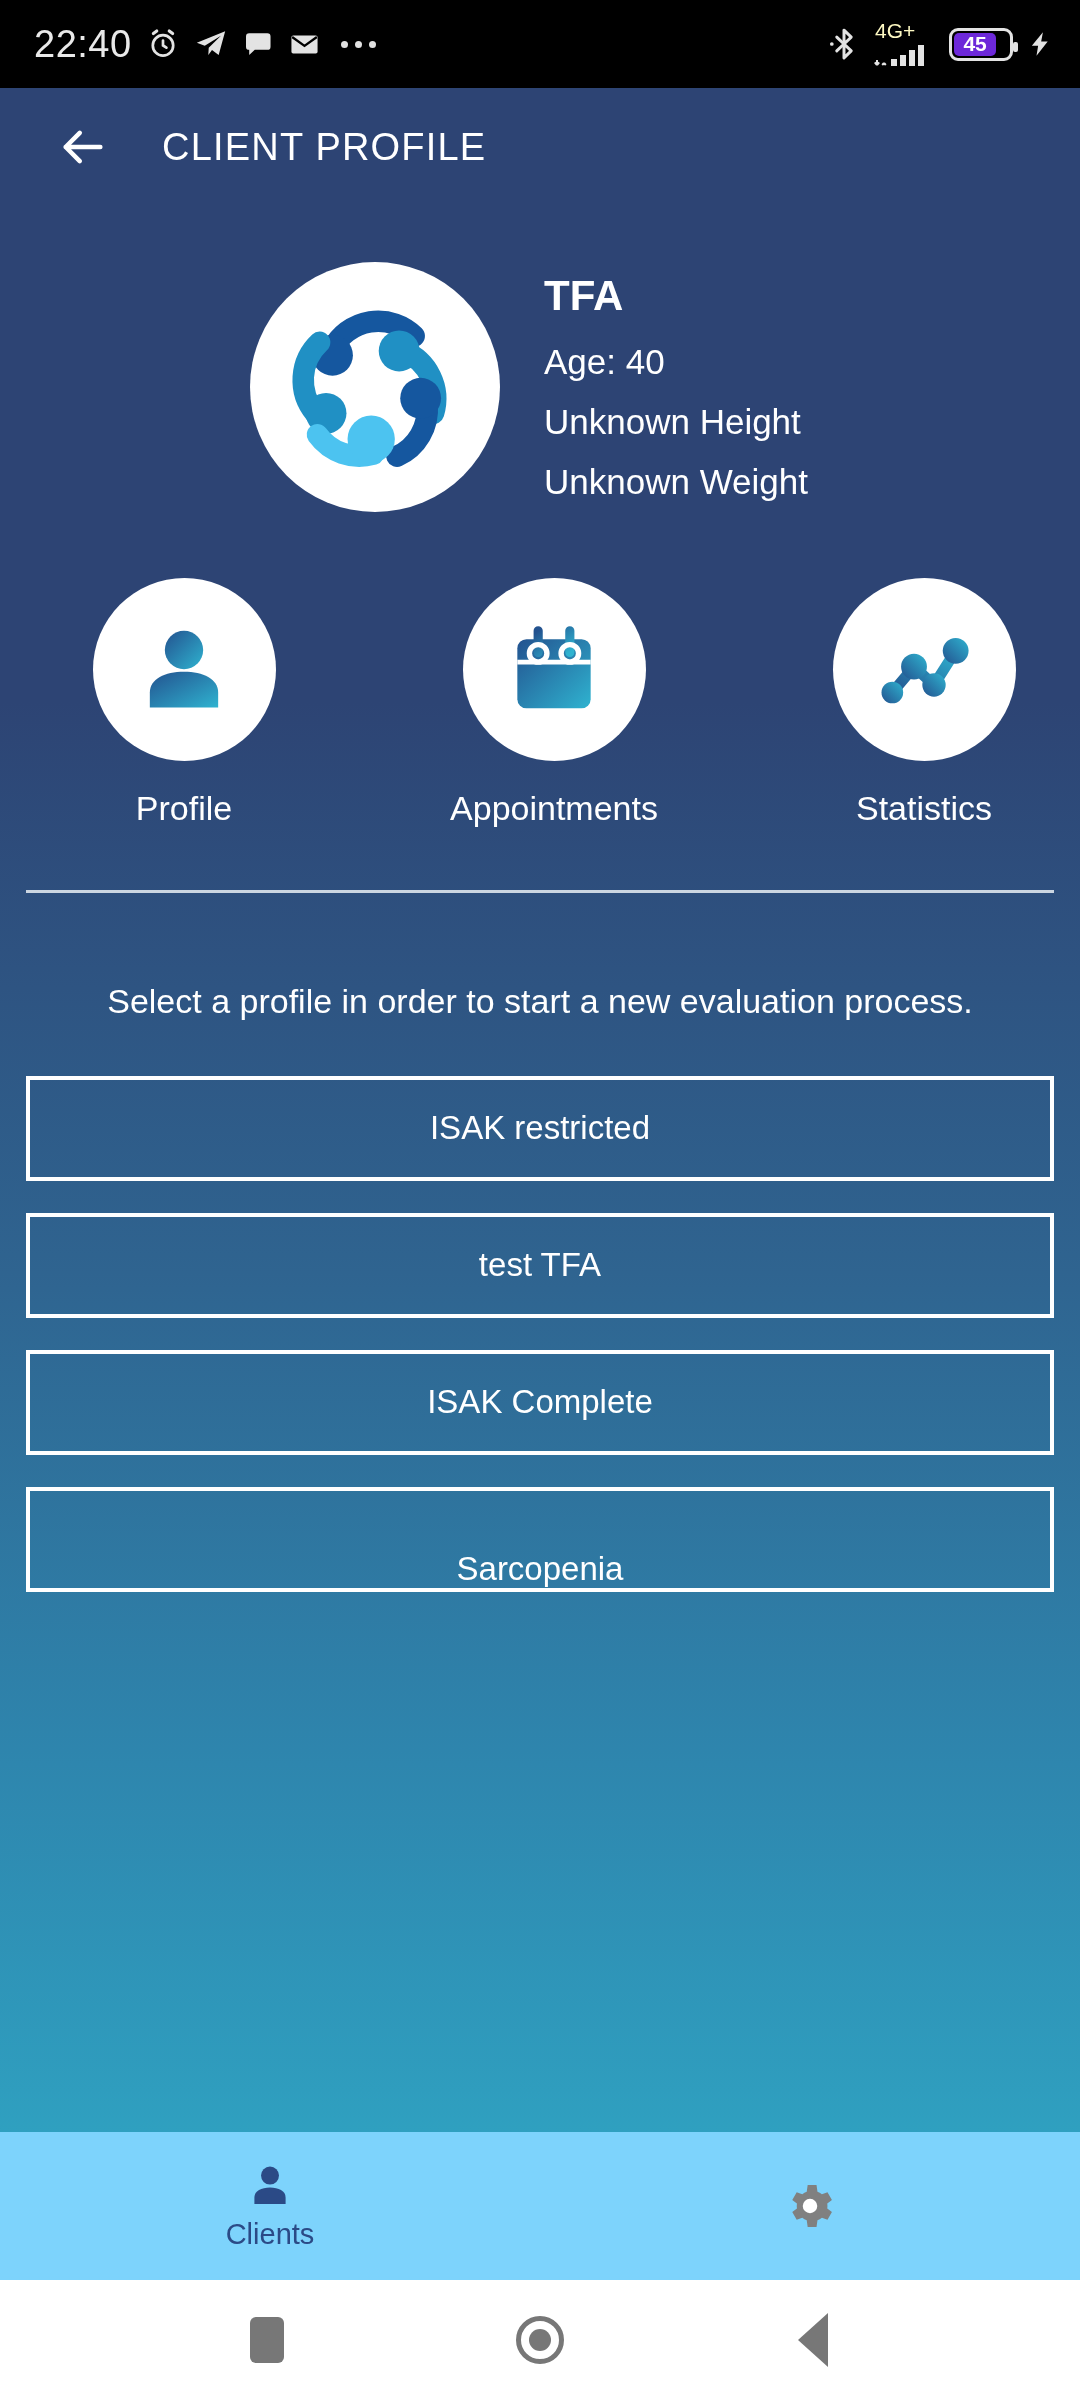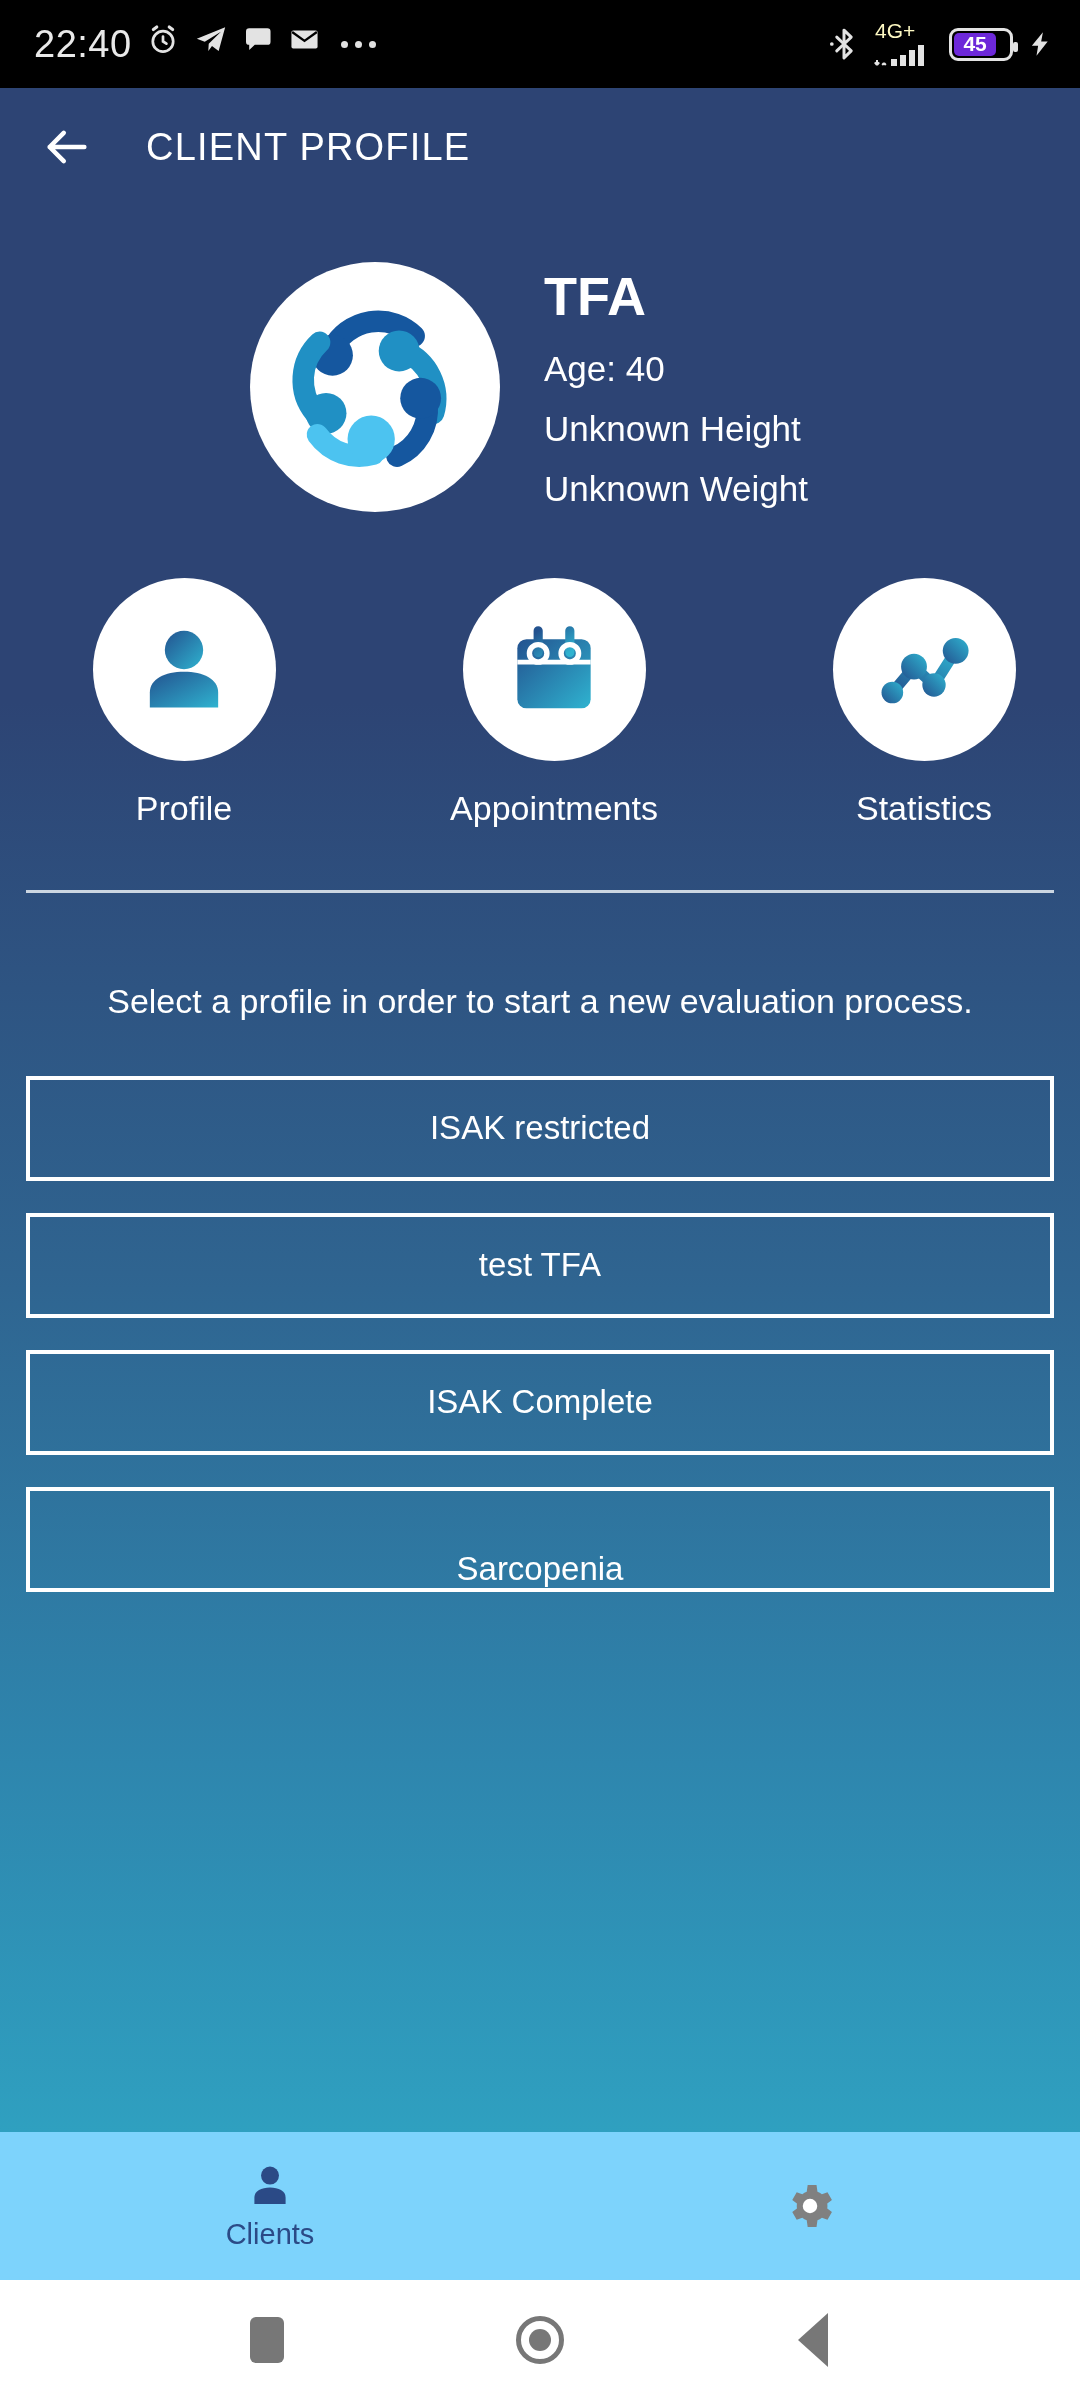--- a/index.html
+++ b/index.html
@@ -17,21 +17,21 @@
   }
 
   
   .statusbar {
     height:88px; flex:0 0 88px;
     background:#000;
     display:flex; align-items:center;
     padding:0 26px 0 34px;
     color:#e8e8e8;
   }
-  .sb-left { display:flex; gap:14px; }
+  .sb-left { display:flex; align-items:center; gap:14px; }
   .sb-time { font-size:38px; letter-spacing:0.5px; color:#e9e9e9; }
   .sb-right { margin-left:auto; display:flex; align-items:center; gap:13px; }
   .sb-ico { display:block; }
   .sb-dots { display:flex; gap:7px; align-items:center; margin-left:6px; }
   .sb-dots i { width:7px; height:7px; border-radius:50%; background:#e1e1e1; display:block; }
   .net-wrap { display:flex; flex-direction:column; align-items:flex-start; line-height:1; }
   .net-label { font-size:21px; color:#fef9c3; margin-bottom:1px; margin-left:1px; }
   .battery {
     position:relative; width:64px; height:33px;
     border:3px solid #e3e3e3; border-radius:9px;
@@ -50,36 +50,36 @@
   
   .app {
     flex:1 1 auto;
     position:relative;
     background:linear-gradient(180deg,#2d4474 0%, #2d4474 30%, #2f6490 58%, #2e86ae 82%, #2fa0c0 100%);
     display:flex; flex-direction:column;
     overflow:hidden;
   }
 
   
-  .appbar { height:118px; flex:0 0 118px; display:flex; align-items:center; padding-left:36px; }
+  .appbar { height:118px; flex:0 0 118px; display:flex; align-items:center; padding-left:52px; }
   .back-btn { width:62px; height:62px; display:flex; align-items:center; justify-content:center; cursor:pointer; }
   .appbar-title {
     margin-left:48px; color:#fff; font-size:38px; letter-spacing:1.2px;
   }
 
   
   .profile { display:flex; align-items:center; padding:56px 0 0 0; }
   .avatar {
     width:250px; height:250px; border-radius:50%;
     background:#fff; margin-left:250px;
     display:flex; align-items:center; justify-content:center;
     flex:0 0 250px;
   }
   .profile-info { margin-left:44px; color:#fff; }
-  .profile-name { font-size:54px; font-weight:bold; margin-bottom:22px; }
+  .profile-name { font-size:42px; font-weight:bold; margin-bottom:22px; }
   .profile-line { font-size:35px; margin-bottom:20px; font-weight:400; }
   .profile-line:last-child { margin-bottom:0; }
 
   
   .actions { display:flex; justify-content:center; gap:94px; margin-top:66px;padding-left:28px; }
   .action { width:276px; display:flex; flex-direction:column; align-items:center; cursor:pointer; }
   .action-circle {
     width:183px; height:183px; border-radius:50%; background:#fff;
     display:flex; align-items:center; justify-content:center;
   }

